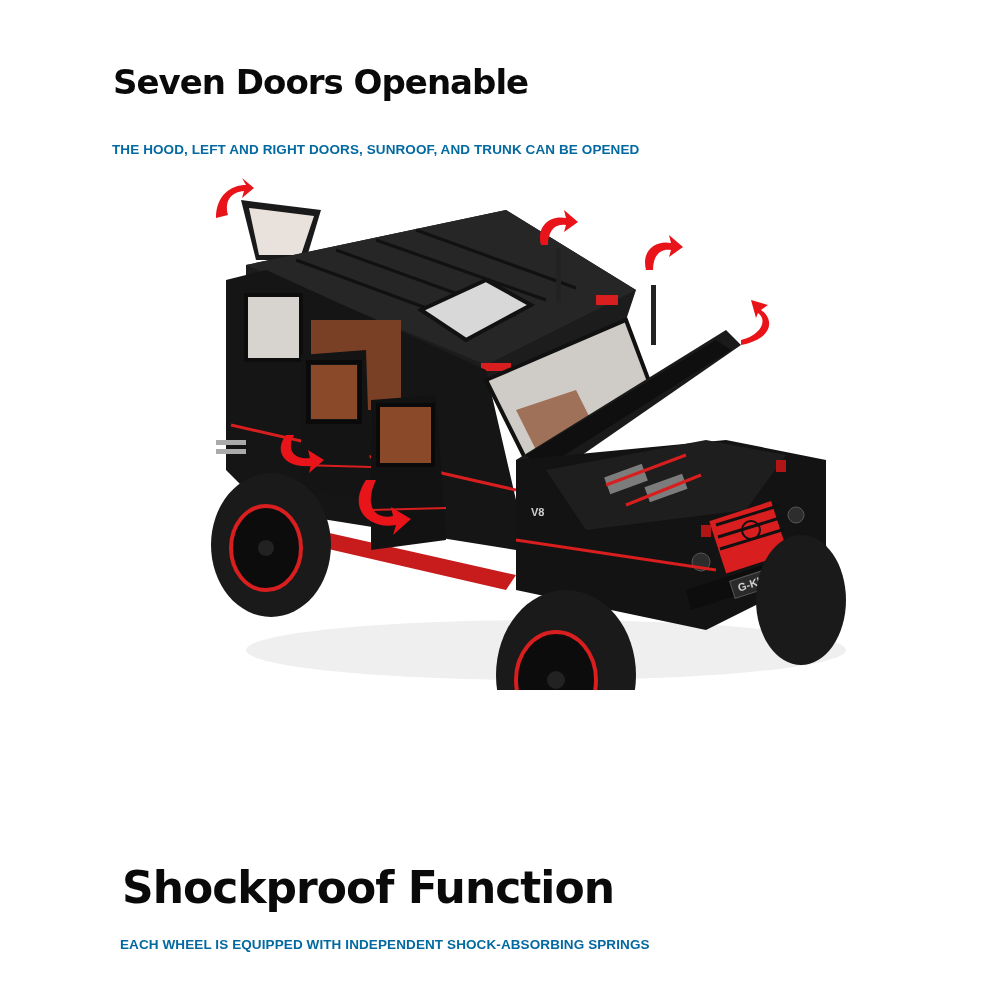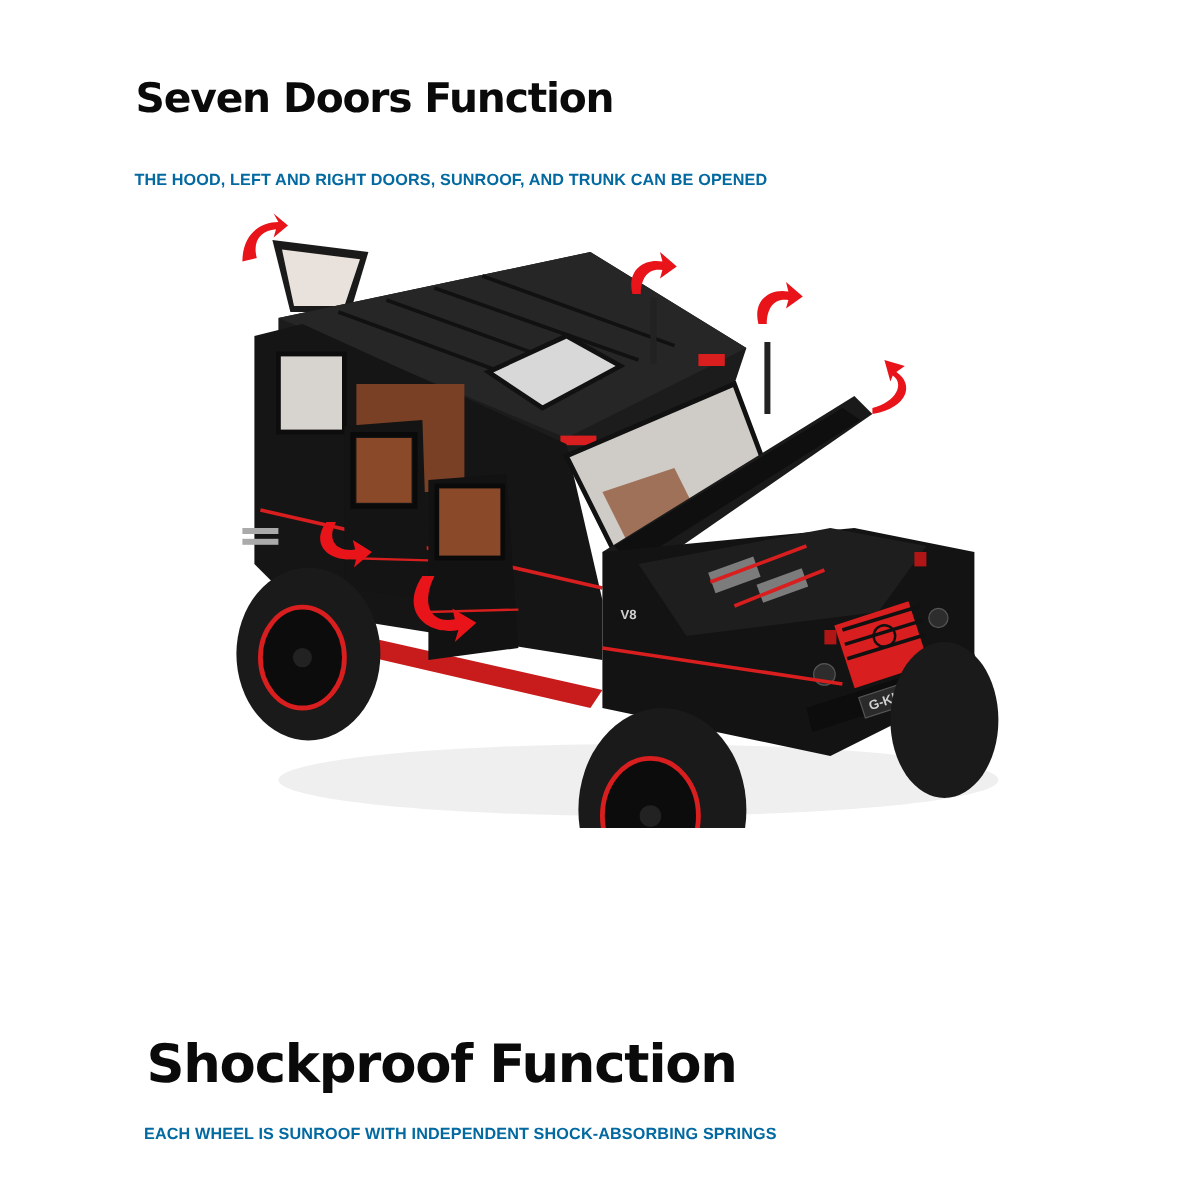--- a/index.html
+++ b/index.html
@@ -3,28 +3,28 @@
   <meta charset="utf-8">
   <style>
     html, body { margin:0; padding:0; background:#ffffff; }
     body { width:1000px; height:1000px; position:relative; overflow:hidden; font-family:"Liberation Sans", sans-serif; }
     .heading { position:absolute; font-family:"DejaVu Sans", sans-serif; font-weight:bold; color:#0a0a0a; letter-spacing:-1px; margin:0; }
     .h1 { left:113px; top:62px; font-size:34px; }
     .h2 { left:122px; top:862px; font-size:44px; }
     .sub { position:absolute; font-family:"Liberation Sans", sans-serif; font-weight:bold; color:#0369a1; font-size:13.5px; letter-spacing:0.1px; margin:0; }
     .s1 { left:112px; top:142px; }
     .s2 { left:120px; top:937px; }
-    .product { position:absolute; left:172px; top:170px; width:680px; height:520px;text-align:center; }
+    .product { position:absolute; left:186px; top:170px; width:680px; height:520px;text-align:center; }
     .product svg { width:100%; height:100%; display:block; }
     .badge-text { font-family:"Liberation Sans", sans-serif; font-size:11px; fill:#cfcfcf; font-weight:bold; }
   </style>
 </head>
 <body>
 
-<h1 class="heading h1">Seven Doors Function</h1>
+<h1 class="heading h1">Seven Doors Openable</h1>
 <p class="sub s1">THE HOOD, LEFT AND RIGHT DOORS, SUNROOF, AND TRUNK CAN BE OPENED</p>
 
 <div class="product">
   <svg viewBox="0 0 680 520" xmlns="http://www.w3.org/2000/svg">
 
     <ellipse cx="360" cy="480" rx="300" ry="30" fill="#efefef"></ellipse>
 
     <g>
       <polygon points="55,30 135,40 120,90 70,90" fill="#1a1a1a"></polygon>
       <polygon points="63,38 128,46 115,85 73,85" fill="#e9e2dc"></polygon>
@@ -133,13 +133,13 @@
       <path d="M355,75 C350,55 365,45 380,48 L378,40 L392,52 L378,62 L380,55 C368,53 362,62 362,75 Z"></path>
       <path d="M460,100 C455,80 470,70 485,73 L483,65 L497,77 L483,87 L485,80 C473,78 467,87 467,100 Z"></path>
       <path d="M555,175 C585,170 590,150 575,140 L582,135 L565,130 L570,148 L572,143 C582,150 575,165 555,170 Z"></path>
       <path d="M100,265 C85,285 105,300 125,295 L123,303 L138,290 L122,280 L124,288 C108,290 100,280 108,265 Z"></path>
       <path d="M180,310 C160,340 185,360 210,355 L207,365 L225,349 L205,337 L207,346 C188,350 178,335 190,310 Z"></path>
     </g>
   </svg>
 </div>
 
 <h1 class="heading h2">Shockproof Function</h1>
-<p class="sub s2">EACH WHEEL IS SUNROOF WITH INDEPENDENT SHOCK-ABSORBING SPRINGS</p>
+<p class="sub s2">EACH WHEEL IS EQUIPPED WITH INDEPENDENT SHOCK-ABSORBING SPRINGS</p>
 
 </body></html>

